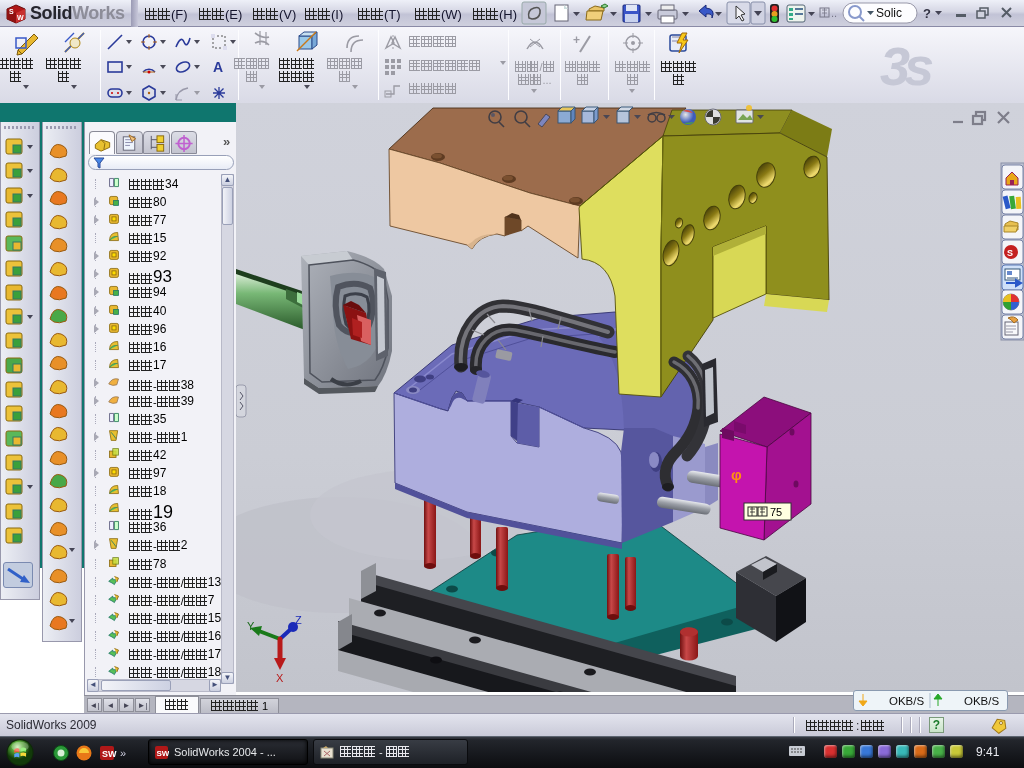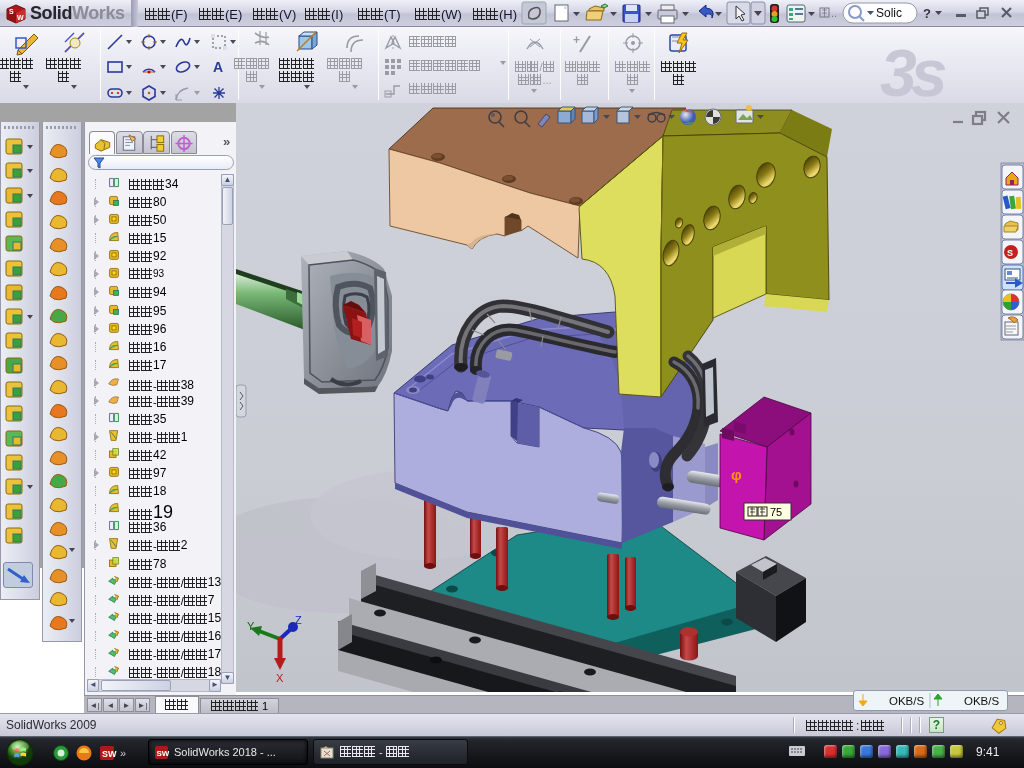--- a/index.html
+++ b/index.html
@@ -1,16 +1,16 @@
 <!DOCTYPE html>
 <html><head><meta charset="utf-8">
 <style>
 *{margin:0;padding:0;box-sizing:border-box}
 html,body{width:1024px;height:768px;overflow:hidden;font-family:"Liberation Sans",sans-serif}
-#page{position:relative;width:1024px;height:568px;background:#a3a3a3}
+#page{position:relative;width:1024px;height:568px;background:#0f766e}
 .abs{position:absolute}
 
 .h{display:inline-block;width:11px;height:11px;margin:0 1px 0 0;vertical-align:-1px;
  background:repeating-linear-gradient(0deg,#222 0 1px,rgba(0,0,0,0) 1px 4px),
  repeating-linear-gradient(90deg,#222 0 1px,rgba(0,0,0,0) 1px 4px)}
 .hg{background:repeating-linear-gradient(0deg,#9b9ba4 0 1px,rgba(0,0,0,0) 1px 3.5px),
  repeating-linear-gradient(90deg,#9b9ba4 0 1px,rgba(0,0,0,0) 1px 3.5px)}
 .hw{background:repeating-linear-gradient(0deg,#e8e8ee 0 1px,rgba(0,0,0,0) 1px 3.5px),
  repeating-linear-gradient(90deg,#e8e8ee 0 1px,rgba(0,0,0,0) 1px 3.5px)}
 .h12{width:12px;height:12px}
@@ -279,21 +279,21 @@
       <div class="sep" style="left:654px;top:3px;height:70px"></div>
       <svg class="abs" style="left:668px;top:4px" width="24" height="24" viewBox="0 0 24 24">
         <rect x="2" y="4" width="16" height="16" rx="2" fill="#e8edf8" stroke="#2a4a9a" stroke-width="1.5"></rect>
         <path d="M4 6 h8 M4 10 h6" stroke="#88a"></path>
         <path d="M14 2 l-5 10 h5 l-3 10 9 -13 h-5 l4 -7z" fill="#f8c818" stroke="#a06808"></path>
       </svg>
       <div class="lbl" style="left:656px;top:34px;width:46px">
         <div><i class="h  "></i><i class="h  "></i><i class="h  "></i></div>
         <div><i class="h  "></i></div>
       </div>
-      <div class="abs" style="left:880px;top:8px;font-size:66px;font-weight:bold;font-style:italic;color:#c6c8d6;letter-spacing:-6px">3s</div>
+      <div class="abs" style="left:880px;top:8px;font-size:54px;font-weight:bold;font-style:italic;color:#c6c8d6;letter-spacing:-6px">3s</div>
     </div>
     <div class="abs" style="left:236px;top:103px;width:788px;height:589px">
 <svg width="788" height="589" viewBox="236 103 788 589">
 <defs>
 <linearGradient id="bgg" x1="0" y1="0" x2="0" y2="1">
  <stop offset="0" stop-color="#d0d2db"></stop>
             <stop offset="0.6" stop-color="#cbcdd5"></stop>
             <stop offset="1" stop-color="#c2c4cc"></stop>
 </linearGradient>
 <linearGradient id="pin" x1="0" y1="0" x2="1" y2="0">
@@ -793,21 +793,21 @@
         </svg>
         <div class="abs" style="left:44px;top:2px;white-space:nowrap"><i class="h  "></i><i class="h  "></i><span style="font-size:12px;vertical-align:1px">80</span></div>
       </div>
       <div class="trow" style="top:89.1px">
         <div class="abs" style="left:10px;top:4px;width:1px;height:10px;border-left:1px dotted #aab"></div>
         <div class="exp" style="left:9px;top:5px"></div>
         <svg class="ticon" style="left:22px;top:1px" width="15" height="16" viewBox="0 0 15 16">
           <rect x="2" y="3" width="11" height="11" rx="2" fill="#e8b830" stroke="#8a6a10"></rect>
           <rect x="5" y="6" width="5" height="5" fill="#fd0" stroke="#8a6a10"></rect>
         </svg>
-        <div class="abs" style="left:44px;top:2px;white-space:nowrap"><i class="h  "></i><i class="h  "></i><span style="font-size:12px;vertical-align:1px">50</span></div>
+        <div class="abs" style="left:44px;top:2px;white-space:nowrap"><i class="h  "></i><i class="h  "></i><span style="font-size:12px;vertical-align:1px">77</span></div>
       </div>
       <div class="trow" style="top:107.2px">
         <div class="abs" style="left:10px;top:4px;width:1px;height:10px;border-left:1px dotted #aab"></div>
         <svg class="ticon" style="left:22px;top:1px" width="15" height="16" viewBox="0 0 15 16">
           <path d="M2 13 Q2 3 12 3 L13 13 Z" fill="#e8c030" stroke="#8a6a10"></path>
           <path d="M2 13 Q5 7 12 8" fill="#58c058" stroke="#276" stroke-width="0.8"></path>
         </svg>
         <div class="abs" style="left:44px;top:2px;white-space:nowrap"><i class="h  "></i><i class="h  "></i><span style="font-size:12px;vertical-align:1px">15</span></div>
       </div>
       <div class="trow" style="top:125.3px">
@@ -819,39 +819,39 @@
         </svg>
         <div class="abs" style="left:44px;top:2px;white-space:nowrap"><i class="h  "></i><i class="h  "></i><span style="font-size:12px;vertical-align:1px">92</span></div>
       </div>
       <div class="trow" style="top:143.3px">
         <div class="abs" style="left:10px;top:4px;width:1px;height:10px;border-left:1px dotted #aab"></div>
         <div class="exp" style="left:9px;top:5px"></div>
         <svg class="ticon" style="left:22px;top:1px" width="15" height="16" viewBox="0 0 15 16">
           <rect x="2" y="3" width="11" height="11" rx="2" fill="#e8b830" stroke="#8a6a10"></rect>
           <rect x="5" y="6" width="5" height="5" fill="#fd0" stroke="#8a6a10"></rect>
         </svg>
-        <div class="abs" style="left:44px;top:2px;white-space:nowrap"><i class="h  "></i><i class="h  "></i><span style="font-size:10px;vertical-align:1px">93</span></div>
+        <div class="abs" style="left:44px;top:2px;white-space:nowrap"><i class="h  "></i><i class="h  "></i><span style="font-size:17px;vertical-align:1px">93</span></div>
       </div>
       <div class="trow" style="top:161.4px">
         <div class="abs" style="left:10px;top:4px;width:1px;height:10px;border-left:1px dotted #aab"></div>
         <div class="exp" style="left:9px;top:5px"></div>
         <svg class="ticon" style="left:22px;top:1px" width="15" height="16" viewBox="0 0 15 16">
           <rect x="2" y="3" width="10" height="10" rx="2" fill="#e8b830" stroke="#8a6a10"></rect>
           <rect x="7" y="8" width="6" height="6" fill="#48b048" stroke="#276"></rect>
         </svg>
         <div class="abs" style="left:44px;top:2px;white-space:nowrap"><i class="h  "></i><i class="h  "></i><span style="font-size:12px;vertical-align:1px">94</span></div>
       </div>
       <div class="trow" style="top:179.5px">
         <div class="abs" style="left:10px;top:4px;width:1px;height:10px;border-left:1px dotted #aab"></div>
         <div class="exp" style="left:9px;top:5px"></div>
         <svg class="ticon" style="left:22px;top:1px" width="15" height="16" viewBox="0 0 15 16">
           <rect x="2" y="3" width="10" height="10" rx="2" fill="#e8b830" stroke="#8a6a10"></rect>
           <rect x="7" y="8" width="6" height="6" fill="#48b048" stroke="#276"></rect>
         </svg>
-        <div class="abs" style="left:44px;top:2px;white-space:nowrap"><i class="h  "></i><i class="h  "></i><span style="font-size:12px;vertical-align:1px">95</span></div>
+        <div class="abs" style="left:44px;top:2px;white-space:nowrap"><i class="h  "></i><i class="h  "></i><span style="font-size:12px;vertical-align:1px">40</span></div>
       </div>
       <div class="trow" style="top:197.6px">
         <div class="abs" style="left:10px;top:4px;width:1px;height:10px;border-left:1px dotted #aab"></div>
         <div class="exp" style="left:9px;top:5px"></div>
         <svg class="ticon" style="left:22px;top:1px" width="15" height="16" viewBox="0 0 15 16">
           <rect x="2" y="3" width="11" height="11" rx="2" fill="#e8b830" stroke="#8a6a10"></rect>
           <rect x="5" y="6" width="5" height="5" fill="#fd0" stroke="#8a6a10"></rect>
         </svg>
         <div class="abs" style="left:44px;top:2px;white-space:nowrap"><i class="h  "></i><i class="h  "></i><span style="font-size:12px;vertical-align:1px">96</span></div>
       </div>
@@ -1076,21 +1076,21 @@
         <path d="M27 9 a5 5 0 0 1 10 0" fill="#f8c838"></path>
         <rect x="48" y="2" width="14" height="14" rx="2" fill="#b01818"></rect>
         <text x="50" y="13" font-size="9" fill="#fff" font-weight="bold">SW</text>
         <text x="68" y="13" font-size="11" fill="#ccd">»</text>
       </svg>
       <div class="tbtn" style="left:148px;width:160px;background:linear-gradient(#2a2d34,#101114);border:1px solid #000;box-shadow:inset 0 0 4px #000">
         <svg class="abs" style="left:5px;top:5px" width="15" height="15" viewBox="0 0 15 15">
           <rect x="1" y="1" width="13" height="13" rx="2" fill="#b01818"></rect>
           <text x="2.5" y="11" font-size="8" fill="#fff" font-weight="bold">SW</text>
         </svg>
-        <div class="abs" style="left:25px;top:6px">SolidWorks 2018 - ...</div>
+        <div class="abs" style="left:25px;top:6px">SolidWorks 2004 - ...</div>
       </div>
       <div class="tbtn" style="left:313px;width:155px;background:linear-gradient(#383c44,#1e2127);border:1px solid #0a0b0e">
         <svg class="abs" style="left:6px;top:5px" width="15" height="15" viewBox="0 0 15 15">
           <rect x="1" y="3" width="12" height="10" fill="#e8e0d0" stroke="#887"></rect>
           <path d="M3 3 l3 -2 2 2z" fill="#c8a868"></path>
           <path d="M4 6 l6 5 M10 6 l-6 5" stroke="#a66"></path>
         </svg>
         <div class="abs" style="left:26px;top:6px"><i class="h hw "></i><i class="h hw "></i><i class="h hw "></i> - <i class="h hw "></i><i class="h hw "></i></div>
       </div>
       <svg class="abs" style="left:788px;top:8px" width="18" height="14" viewBox="0 0 18 14">

